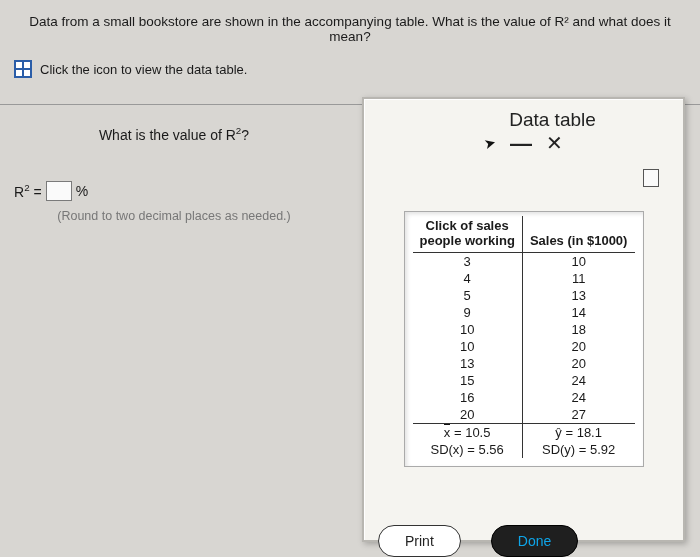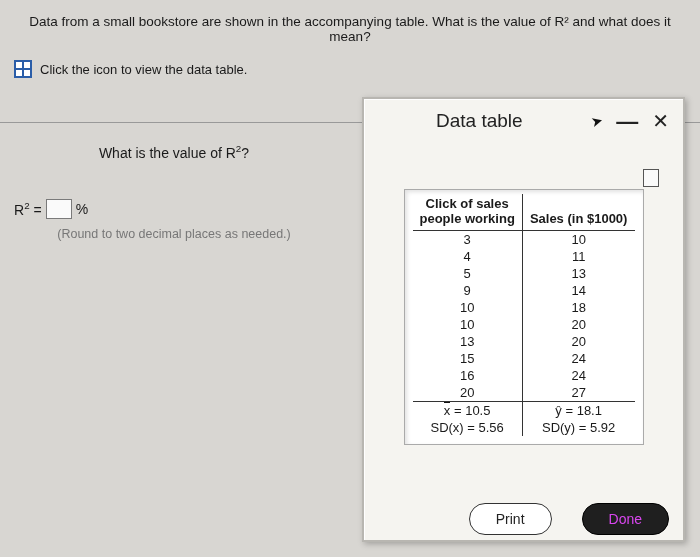--- a/index.html
+++ b/index.html
@@ -9,21 +9,21 @@
     height: 557px;
     background: #d8d6d2;
     font-family: Arial, sans-serif;
     font-size: 13px;
     color: #1a1a1a;
     position: relative;
     overflow: hidden;
   }
   .top-area { padding: 14px 14px 8px 14px; }
   .question-line { margin-bottom: 16px; font-size: 13.5px; text-align: center; }
-  .icon-line { display: flex; align-items: center; gap: 8px; margin-bottom: 36px; }
+  .icon-line { display: flex; align-items: center; gap: 8px; margin-bottom: 18px; }
   .table-icon {
     width: 18px; height: 18px;
     border: 2px solid #2a5da8;
     display: inline-block;
     position: relative;
     background: #fff;
   }
   .table-icon::before, .table-icon::after {
     content: ""; position: absolute; background: #2a5da8;
   }
@@ -48,20 +48,21 @@
     width: 323px;
     height: 445px;
     background: #f5f4f0;
     border: 2px solid #b8b6b1;
     box-shadow: inset 1px 1px 0 #fff, 2px 2px 6px rgba(0,0,0,0.25);
     padding: 10px 14px 12px 14px;
   }
   .modal-titlebar {
     display: flex; align-items: center; justify-content: space-between;
     margin-bottom: 16px;
+    flex-direction: column;
   }
   .modal-title { font-size: 19px; font-weight: 400; color: #222; padding-left: 58px;}
   .title-controls { display:flex; align-items:center; gap:14px;}
   .cursor { font-size: 14px; transform: rotate(-15deg); display:inline-block; color:#111;}
   .minimize { font-size: 22px; font-weight:bold; color:#222; line-height: 0.5;}
   .close-x { font-size: 20px; color:#222; }
   .copy-icon {
     position:absolute; right: 24px; top: 72px;
     width:14px; height:16px; border:1.5px solid #555; background:#eee;
   }
@@ -84,32 +85,32 @@
     padding: 2px 4px 4px 4px;
     vertical-align: bottom;
   }
   .tbl th:first-child { border-right: 1.5px solid #333; }
   .tbl td {
     text-align: center; padding: 1px 4px; font-size: 13px;
   }
   .tbl td:first-child { border-right: 1.5px solid #333; }
   .tbl tr.stats-top td { border-top: 1.5px solid #333; }
   .button-row {
-    display: flex; justify-content: flex-end; gap: 30px;
+    display: flex; justify-content: flex-start; gap: 30px;
     margin-top: 58px;
   }
   .btn {
     padding: 7px 26px;
     border-radius: 18px;
     font-size: 14px;
     text-align: center;
     cursor: pointer;
   }
   .btn-print { background: #fff; border: 1.5px solid #333; color:#222; }
-  .btn-done  { background: #1f1f1f; border: 1.5px solid #000; color:#d946ef; }
+  .btn-done  { background: #1f1f1f; border: 1.5px solid #000; color:#0ea5e9; }
   sup { font-size: 0.7em; }
   .bars { display:inline-block; position:relative; }
   .bars::before { content:""; position:absolute; left:0; right:0; top:-1px; height:1.3px; background:#111;}
 </style>
 </head>
 <body>
 
 <div class="top-area">
   <div class="question-line">Data from a small bookstore are shown in the accompanying table. What is the value of R² and what does it mean?</div>
   <div class="icon-line">

